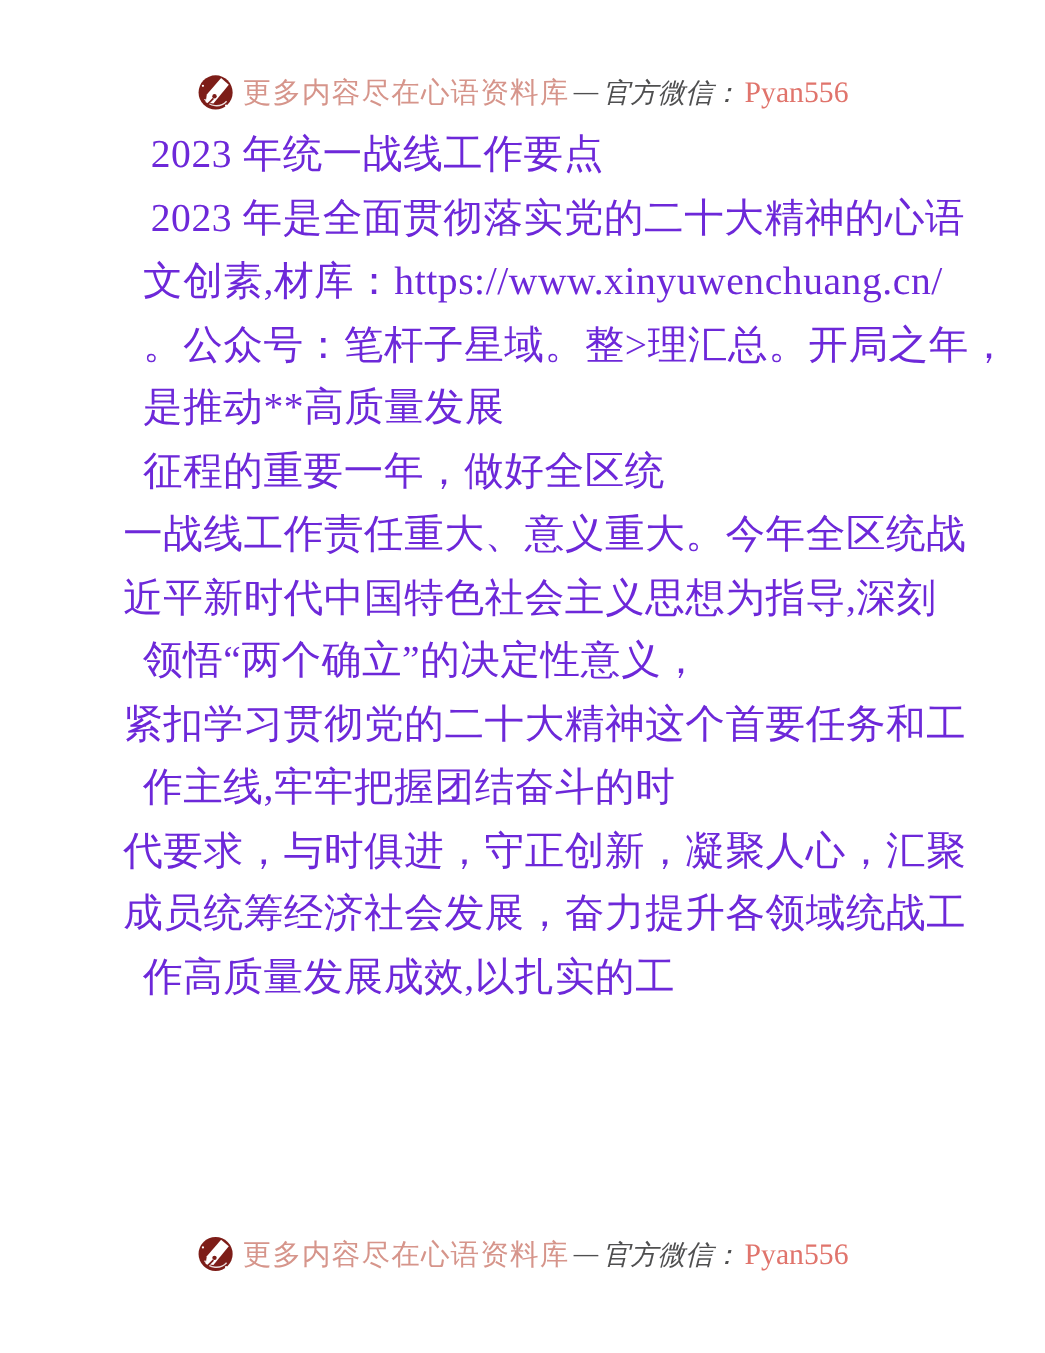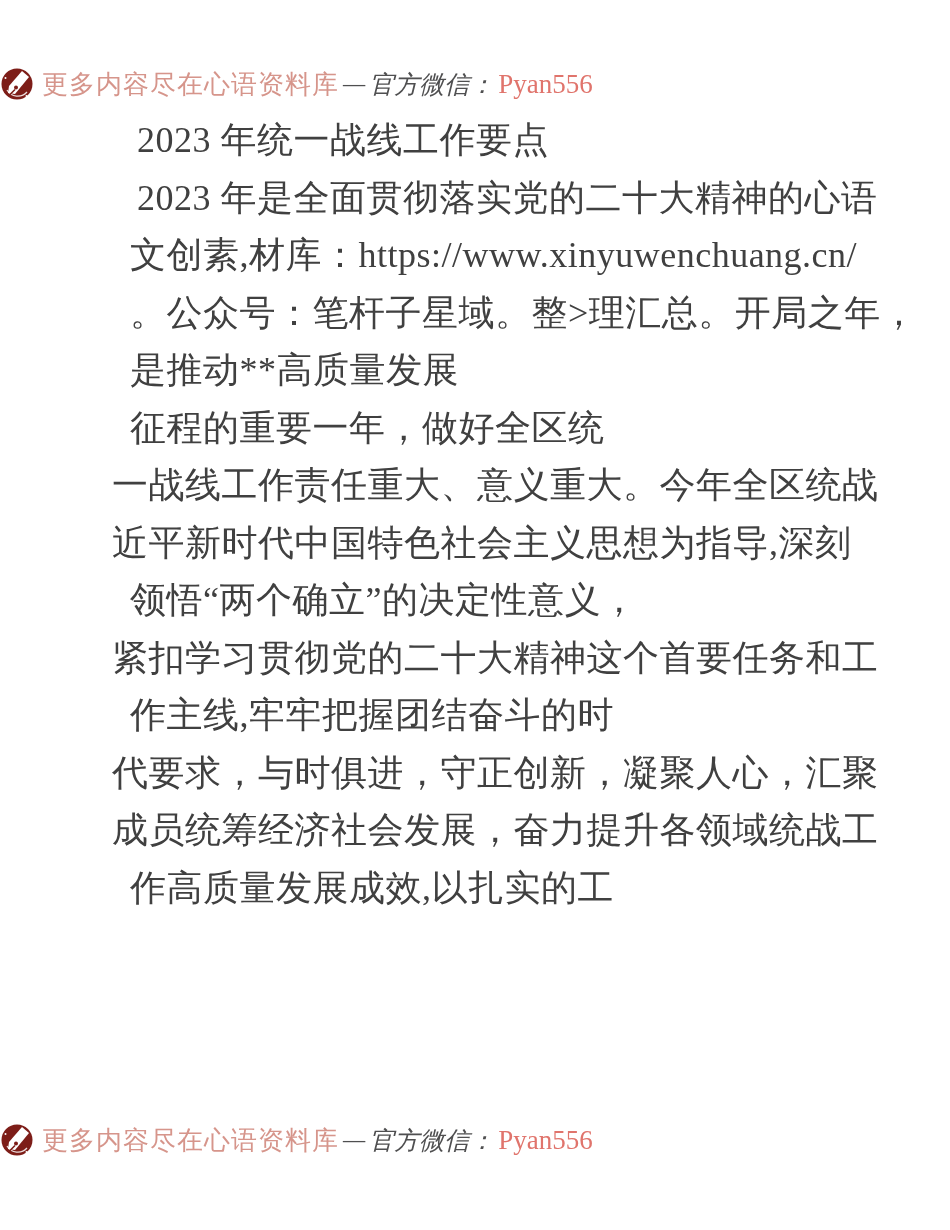--- a/index.html
+++ b/index.html
@@ -11,21 +11,21 @@
     overflow: hidden;
     font-family: "Liberation Serif", "DejaVu Serif", serif;
   }
 
   
   .wm {
     position: absolute;
     left: 0;
     width: 100%;
     display: flex;
-    justify-content: flex-start;
+    justify-content: center;
     align-items: center;
     gap: 4px;
     white-space: nowrap;
   }
   .wm-top    { top: 62px;   height: 44px; }
   .wm-bottom { top: 1118px; height: 44px; }
 
   .wm-logo {
     width: 34px;
     height: 34px;
@@ -57,21 +57,21 @@
   .doc {
     position: absolute;
     left: 82px;
     top: 112px;
     width: 800px;
   }
   .line {
     font-size: 36px;
     line-height: 57.5px;
     letter-spacing: 0.5px;
-    color: #404040;
+    color: #6d28d9;
     white-space: nowrap;
     font-family: "Liberation Serif", "DejaVu Serif", serif;
   }
   .indent-0 { padding-left: 0; margin-left: 48px; }
   .indent-1 { padding-left: 30px; }
   .indent-2 { padding-left: 55px; }
 </style>
 </head>
 <body>
 

